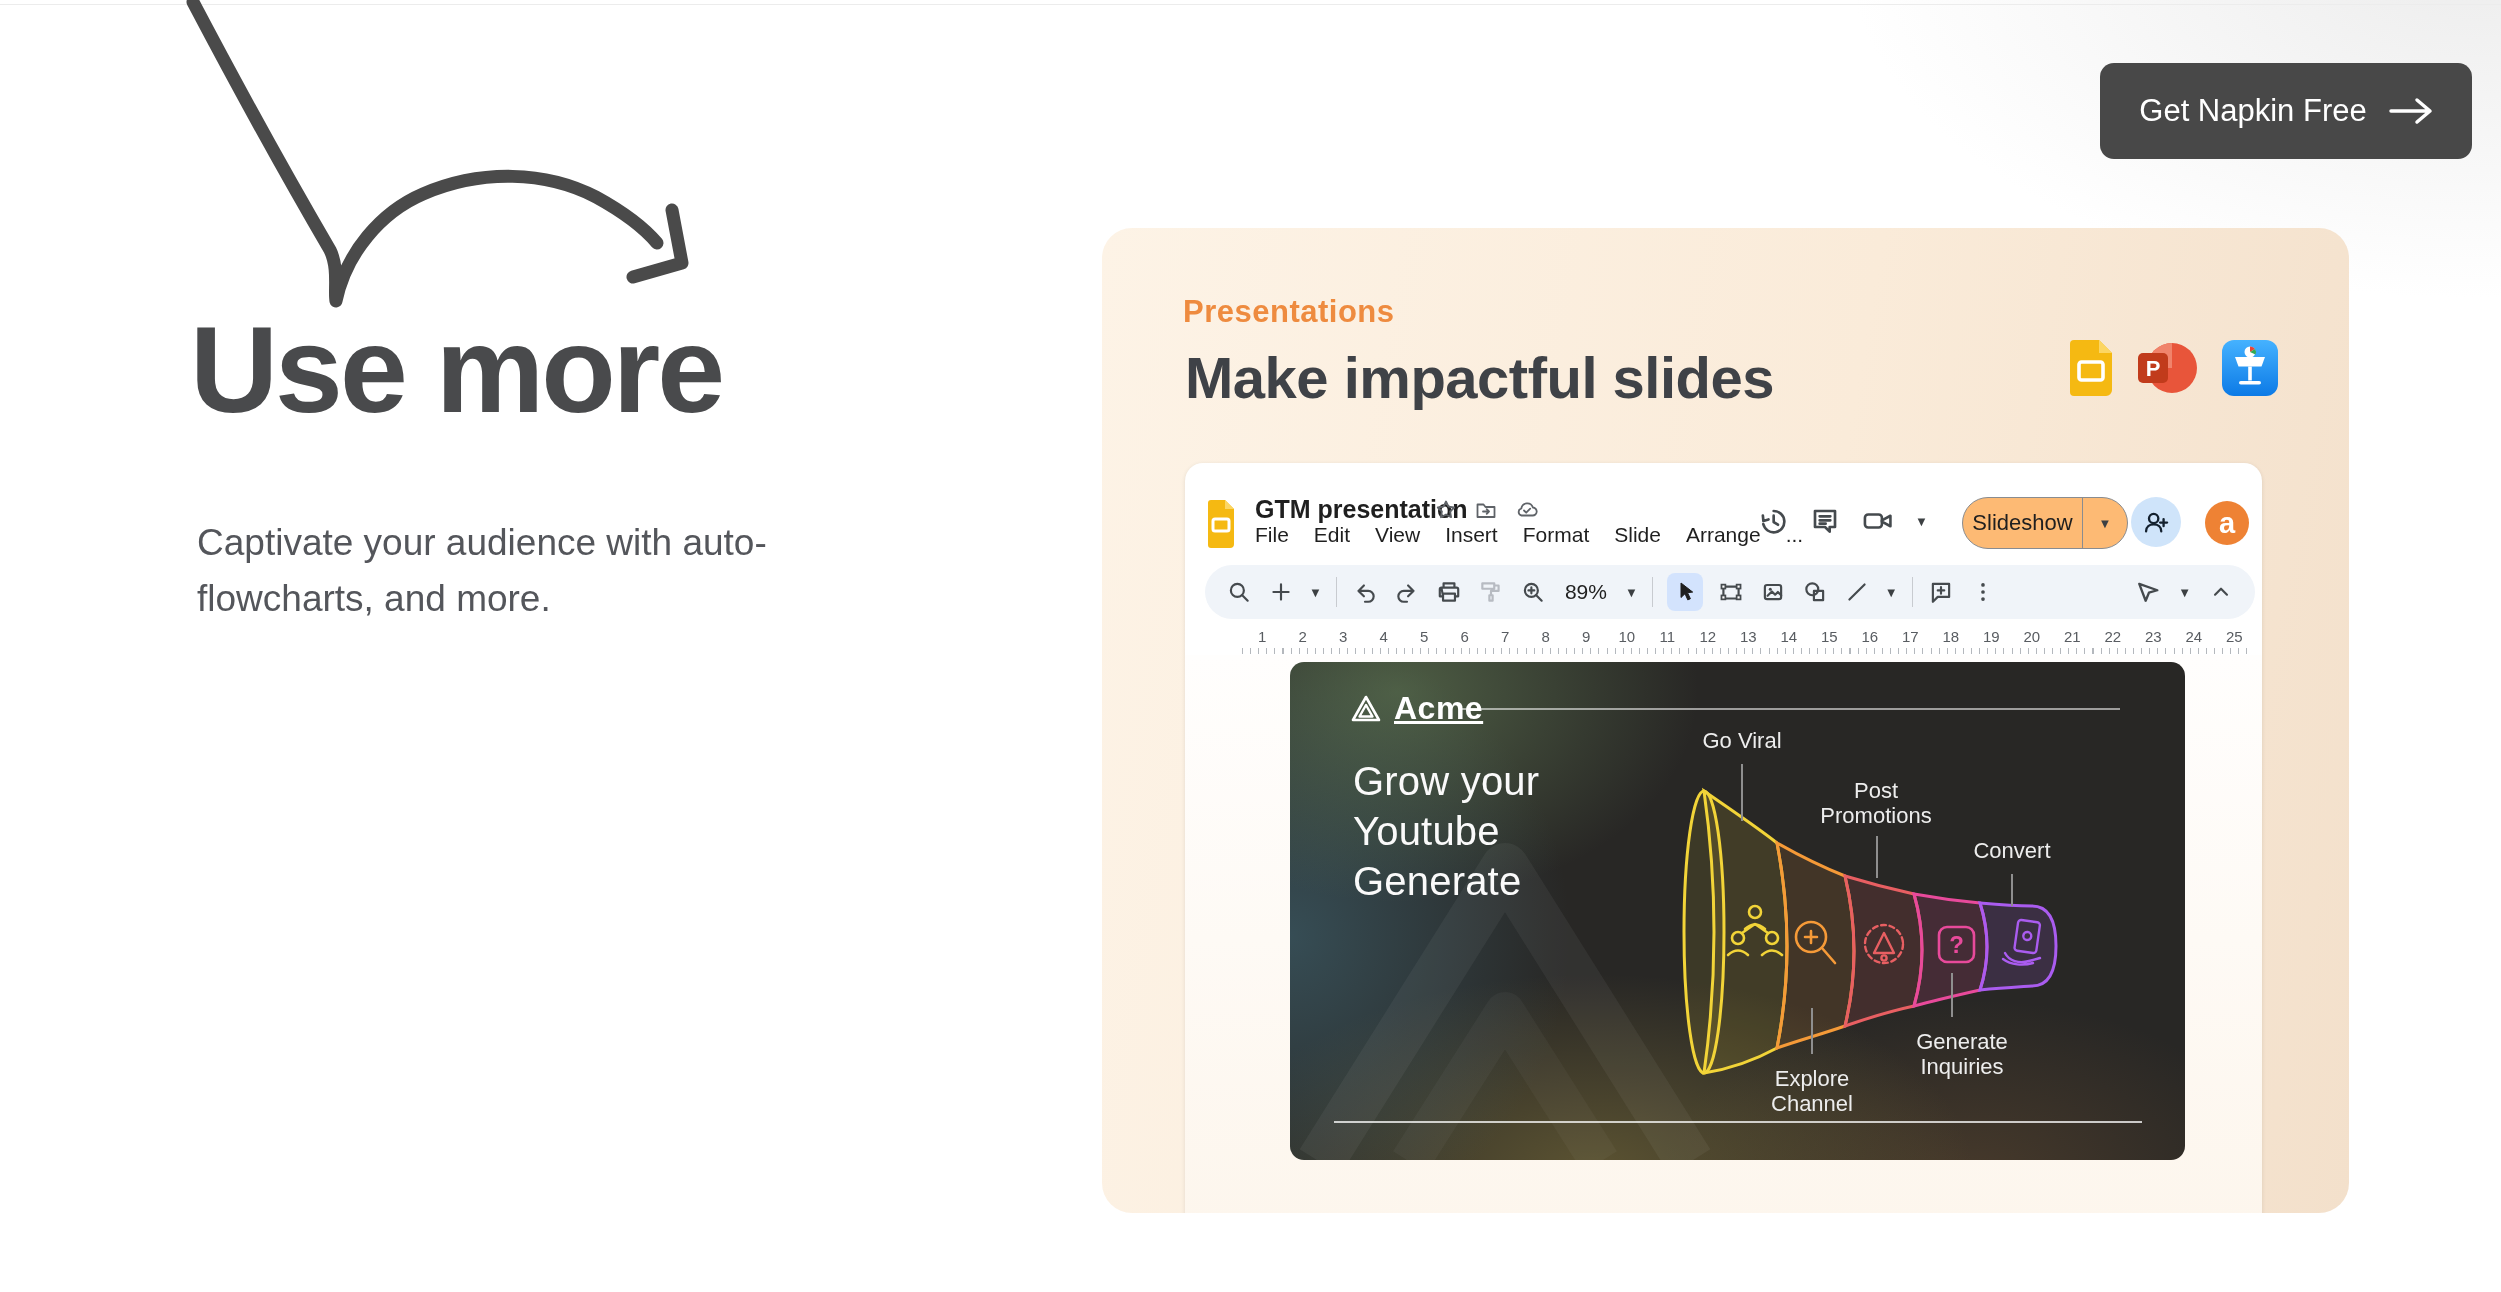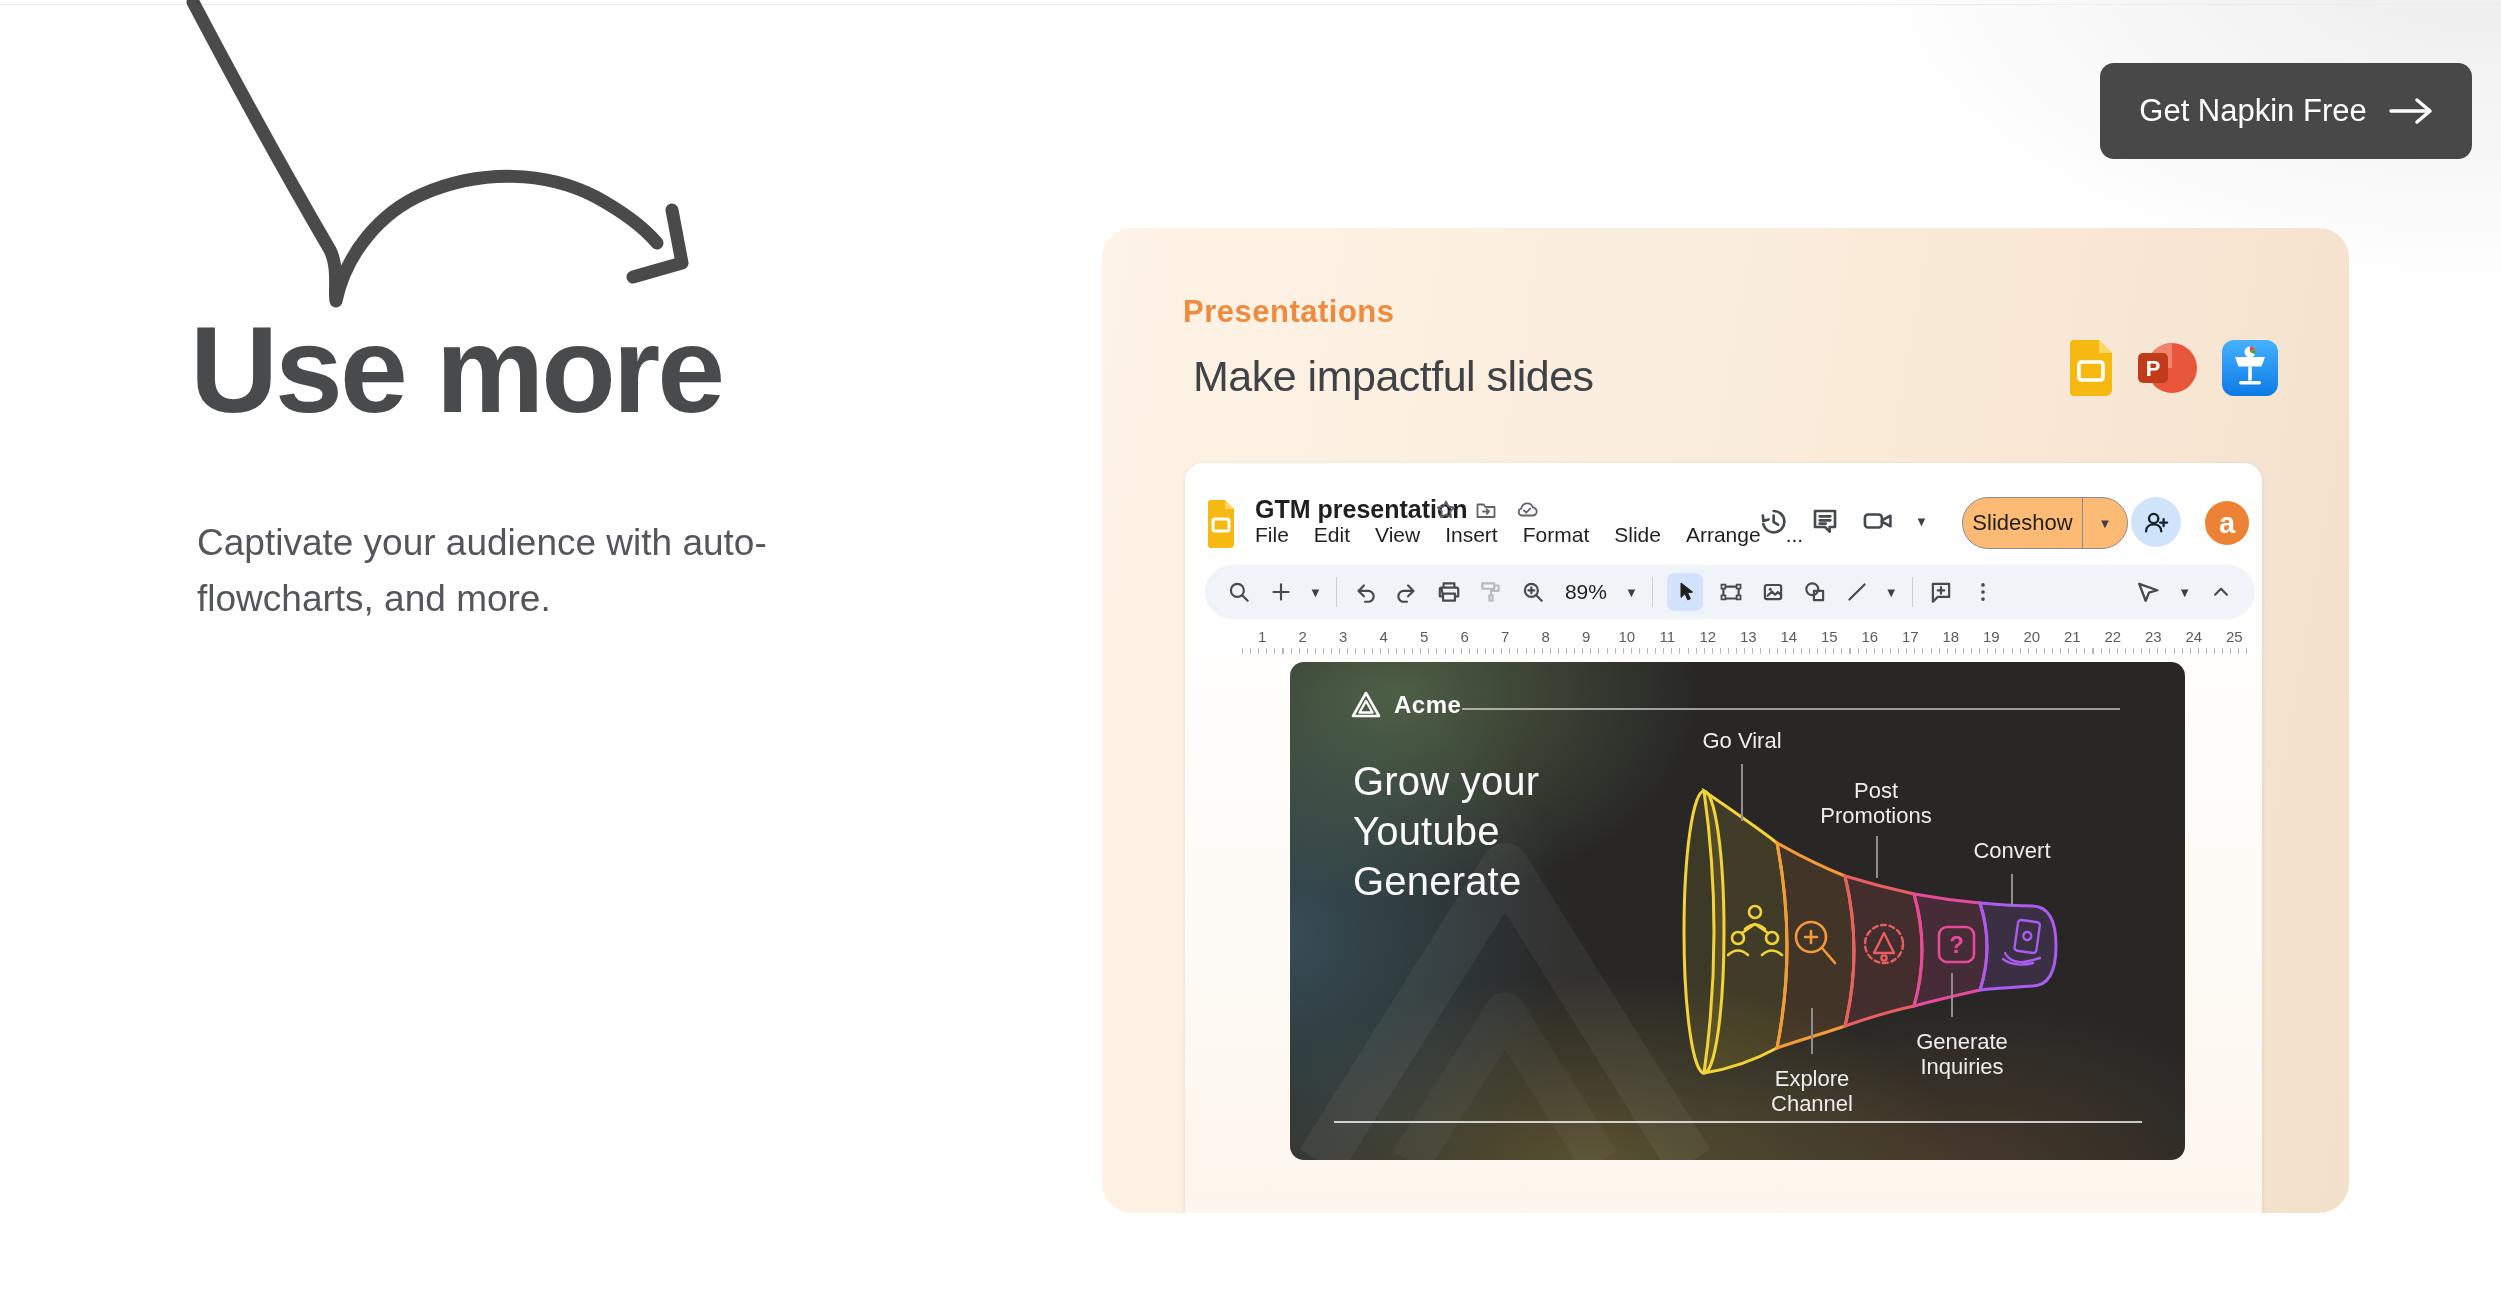--- a/index.html
+++ b/index.html
@@ -21,21 +21,21 @@
 
   .hero-title{position:absolute;left:190px;top:300px;margin:0;font-size:122px;font-weight:bold;
     color:#494a4c;letter-spacing:-3px;}
   .hero-desc{position:absolute;left:197px;top:515px;font-size:37px;line-height:56px;color:#54565b;}
 
   
   .card{position:absolute;left:1102px;top:228px;width:1247px;height:985px;border-radius:30px;overflow:hidden;
     background:linear-gradient(100deg,#fdf3e6 0%,#faeBD9 55%,#f3e0cb 100%);
     background:linear-gradient(100deg,#fdf3e6 0%,#faebd9 55%,#f3e0cb 100%);}
   .eyebrow{position:absolute;left:81px;top:66px;font-size:31px;font-weight:bold;color:#ee8b3f;letter-spacing:.5px;}
-  .card-title{position:absolute;left:79px;top:112px;margin:12px;font-size:43px;font-weight:normal;color:#3f4247;letter-spacing:-.5px;}
+  .card-title{position:absolute;left:79px;top:112px;margin:4px;font-size:58px;font-weight:bold;color:#3f4247;letter-spacing:-.5px;}
   .app-icons{position:absolute;left:968px;top:112px;display:flex;align-items:center;gap:24px;}
   .app-icons .appicon{display:block;}
 
   
   .window{position:absolute;left:83px;top:235px;width:1077px;height:760px;background:#fff;
     border-radius:18px 18px 0 0;box-shadow:0 1px 4px rgba(0,0,0,0.10);}
   .doc-icon{position:absolute;left:23px;top:37px;}
   .doc-title{position:absolute;left:70px;top:32px;font-size:25px;font-weight:bold;color:#1f1f1f;}
   .title-icons{position:absolute;left:250px;top:36px;display:flex;gap:18px;align-items:center;}
   .menu-bar{position:absolute;left:70px;top:60px;display:flex;gap:25px;font-size:21px;color:#1f1f1f;}
@@ -74,21 +74,21 @@
     background:linear-gradient(180deg,#fffefd 0%,#fdf6ed 100%);}
   .slide{position:absolute;left:105px;top:7px;width:895px;height:498px;border-radius:14px;overflow:hidden;
     background:
       radial-gradient(430px 300px at 12% 6%, rgba(108,138,94,0.55), rgba(0,0,0,0) 70%),
       radial-gradient(400px 430px at 0% 55%, rgba(66,108,124,0.55), rgba(0,0,0,0) 70%),
       radial-gradient(540px 280px at 34% 102%, rgba(142,126,62,0.5), rgba(0,0,0,0) 70%),
       radial-gradient(430px 250px at 76% 104%, rgba(118,86,52,0.4), rgba(0,0,0,0) 72%),
       #282725;}
   .watermark{position:absolute;left:0;top:0;}
   .acme-row{position:absolute;left:60px;top:28px;display:flex;align-items:center;gap:12px;}
-  .acme-name{color:#fff;font-size:24px;font-weight:bold;letter-spacing:.5px;}
+  .acme-name{color:#fff;font-size:32px;font-weight:bold;letter-spacing:.5px;text-decoration:underline;}
   .acme-line{position:absolute;left:172px;right:65px;top:46px;height:2px;background:rgba(255,255,255,0.55);}
   .headline{position:absolute;left:63px;top:94px;color:#fafafa;font-size:40px;line-height:50px;letter-spacing:.2px;}
   .funnel-svg{position:absolute;left:0;top:0;}
   .flabel{position:absolute;color:#ededed;font-size:22px;line-height:25px;text-align:center;}
   .leader{position:absolute;width:2px;background:#8f8f8f;}
   .slide-bottom-line{position:absolute;left:44px;top:459px;width:808px;height:2px;background:rgba(255,255,255,0.75);}
 
   .i{stroke:#454a4e;stroke-width:2;fill:none;stroke-linecap:round;stroke-linejoin:round;}
   .ig{stroke:#5f6368;stroke-width:1.8;fill:none;stroke-linecap:round;stroke-linejoin:round;}
 </style>

